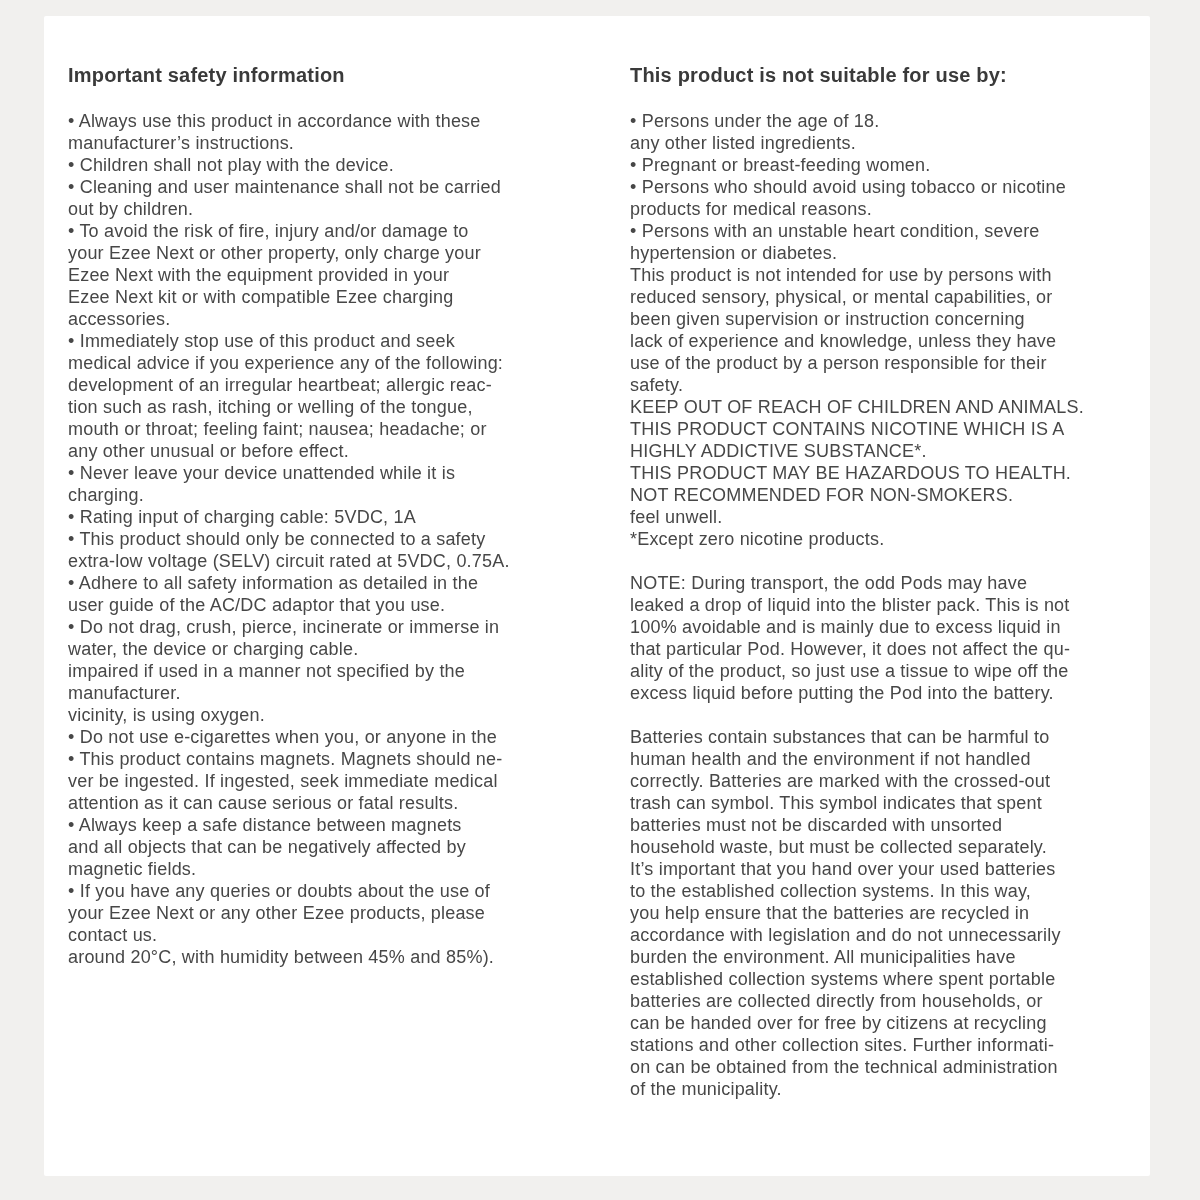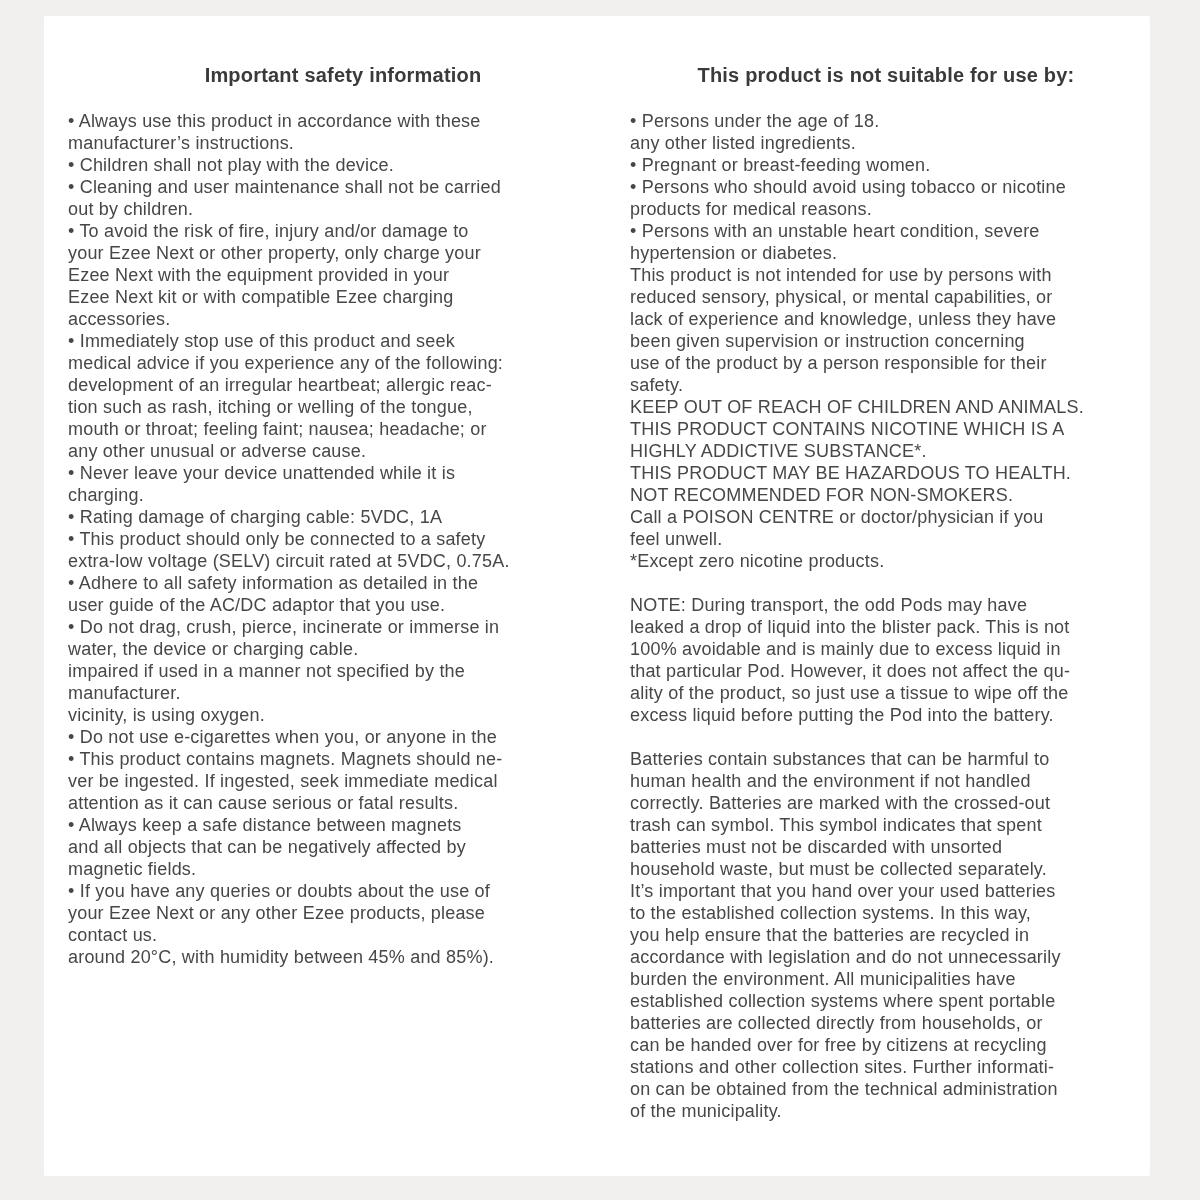--- a/index.html
+++ b/index.html
@@ -26,21 +26,20 @@
   }
   .col-left  { left: 24px;  width: 550px; }
   .col-right { left: 586px; width: 512px; }
   .col-heading {
     margin: 0 0 24px 0;
     font-size: 20px;
     line-height: 22px;
     font-weight: 700;
     letter-spacing: 0.2px;
     color: var(--heading-color, #3a3a3a);
-    text-align: center;
   }
   .line {
     font-size: 18px;
     line-height: 22px;
     letter-spacing: 0.2px;
     color: var(--text-color, #474747);
     white-space: pre;
   }
 </style>
 </head>
@@ -59,24 +58,24 @@
         <div class="line">• To avoid the risk of fire, injury and/or damage to</div>
         <div class="line">your Ezee Next or other property, only charge your</div>
         <div class="line">Ezee Next with the equipment provided in your</div>
         <div class="line">Ezee Next kit or with compatible Ezee charging</div>
         <div class="line">accessories.</div>
         <div class="line">• Immediately stop use of this product and seek</div>
         <div class="line">medical advice if you experience any of the following:</div>
         <div class="line">development of an irregular heartbeat; allergic reac-</div>
         <div class="line">tion such as rash, itching or welling of the tongue,</div>
         <div class="line">mouth or throat; feeling faint; nausea; headache; or</div>
-        <div class="line">any other unusual or adverse cause.</div>
+        <div class="line">any other unusual or before effect.</div>
         <div class="line">• Never leave your device unattended while it is</div>
         <div class="line">charging.</div>
-        <div class="line">• Rating damage of charging cable: 5VDC, 1A</div>
+        <div class="line">• Rating input of charging cable: 5VDC, 1A</div>
         <div class="line">• This product should only be connected to a safety</div>
         <div class="line">extra-low voltage (SELV) circuit rated at 5VDC, 0.75A.</div>
         <div class="line">• Adhere to all safety information as detailed in the</div>
         <div class="line">user guide of the AC/DC adaptor that you use.</div>
         <div class="line">• Do not drag, crush, pierce, incinerate or immerse in</div>
         <div class="line">water, the device or charging cable.</div>
         <div class="line">impaired if used in a manner not specified by the</div>
         <div class="line">manufacturer.</div>
         <div class="line">vicinity, is using oxygen.</div>
         <div class="line">• Do not use e-cigarettes when you, or anyone in the</div>
@@ -98,30 +97,29 @@
     <div class="lines">
         <div class="line">• Persons under the age of 18.</div>
         <div class="line">any other listed ingredients.</div>
         <div class="line">• Pregnant or breast-feeding women.</div>
         <div class="line">• Persons who should avoid using tobacco or nicotine</div>
         <div class="line">products for medical reasons.</div>
         <div class="line">• Persons with an unstable heart condition, severe</div>
         <div class="line">hypertension or diabetes.</div>
         <div class="line">This product is not intended for use by persons with</div>
         <div class="line">reduced sensory, physical, or mental capabilities, or</div>
+        <div class="line">been given supervision or instruction concerning</div>
         <div class="line">lack of experience and knowledge, unless they have</div>
-        <div class="line">been given supervision or instruction concerning</div>
         <div class="line">use of the product by a person responsible for their</div>
         <div class="line">safety.</div>
         <div class="line">KEEP OUT OF REACH OF CHILDREN AND ANIMALS.</div>
         <div class="line">THIS PRODUCT CONTAINS NICOTINE WHICH IS A</div>
         <div class="line">HIGHLY ADDICTIVE SUBSTANCE*.</div>
         <div class="line">THIS PRODUCT MAY BE HAZARDOUS TO HEALTH.</div>
         <div class="line">NOT RECOMMENDED FOR NON-SMOKERS.</div>
-        <div class="line">Call a POISON CENTRE or doctor/physician if you</div>
         <div class="line">feel unwell.</div>
         <div class="line">*Except zero nicotine products.</div>
         <div class="line">&nbsp;</div>
         <div class="line">NOTE: During transport, the odd Pods may have</div>
         <div class="line">leaked a drop of liquid into the blister pack. This is not</div>
         <div class="line">100% avoidable and is mainly due to excess liquid in</div>
         <div class="line">that particular Pod. However, it does not affect the qu-</div>
         <div class="line">ality of the product, so just use a tissue to wipe off the</div>
         <div class="line">excess liquid before putting the Pod into the battery.</div>
         <div class="line">&nbsp;</div>

